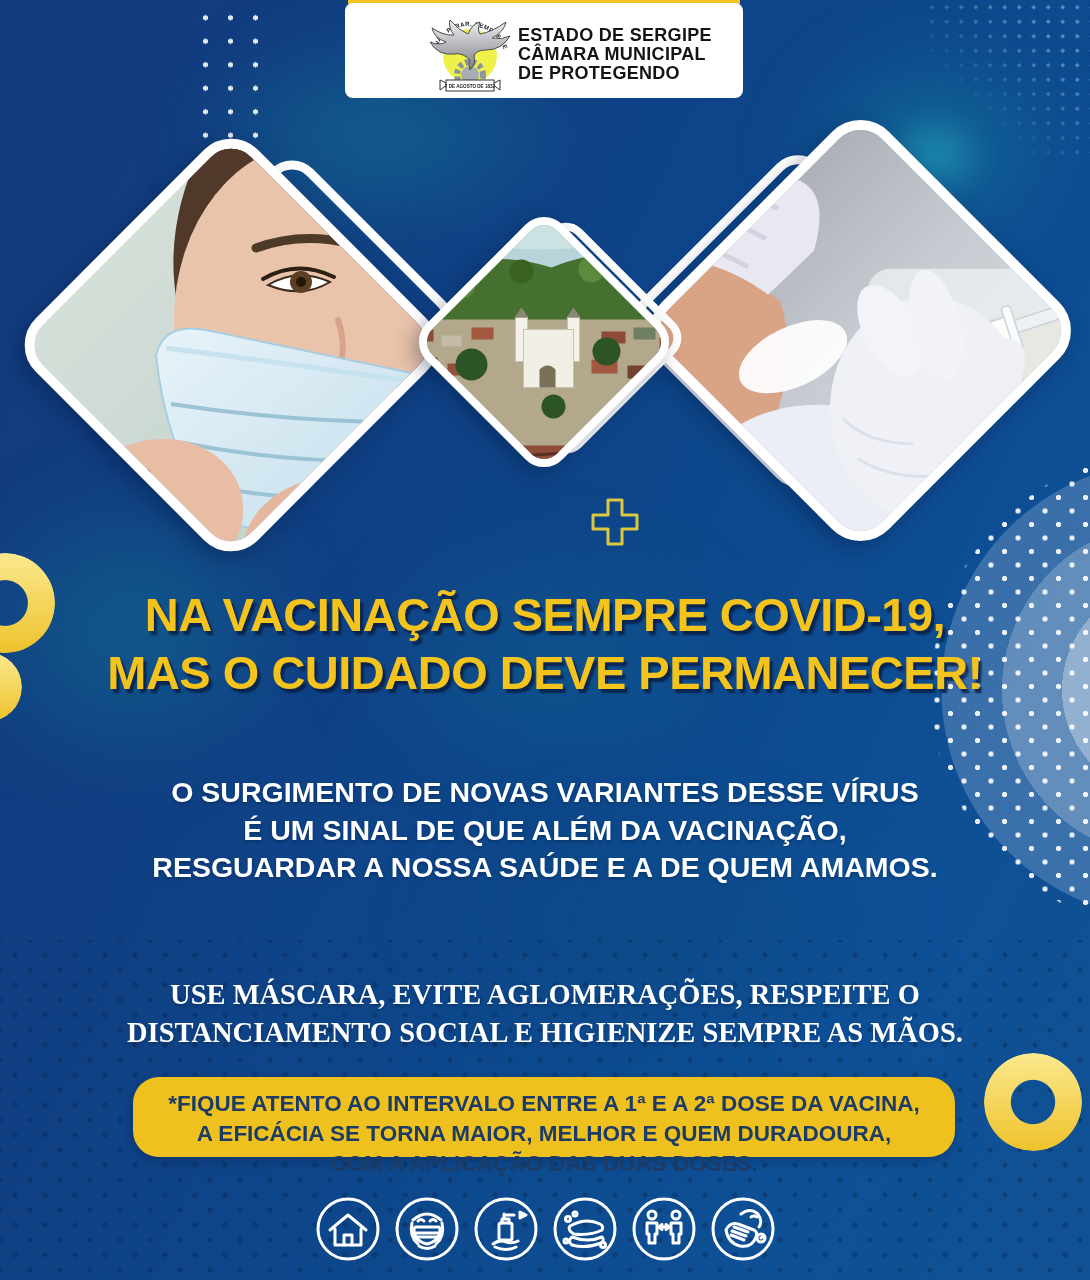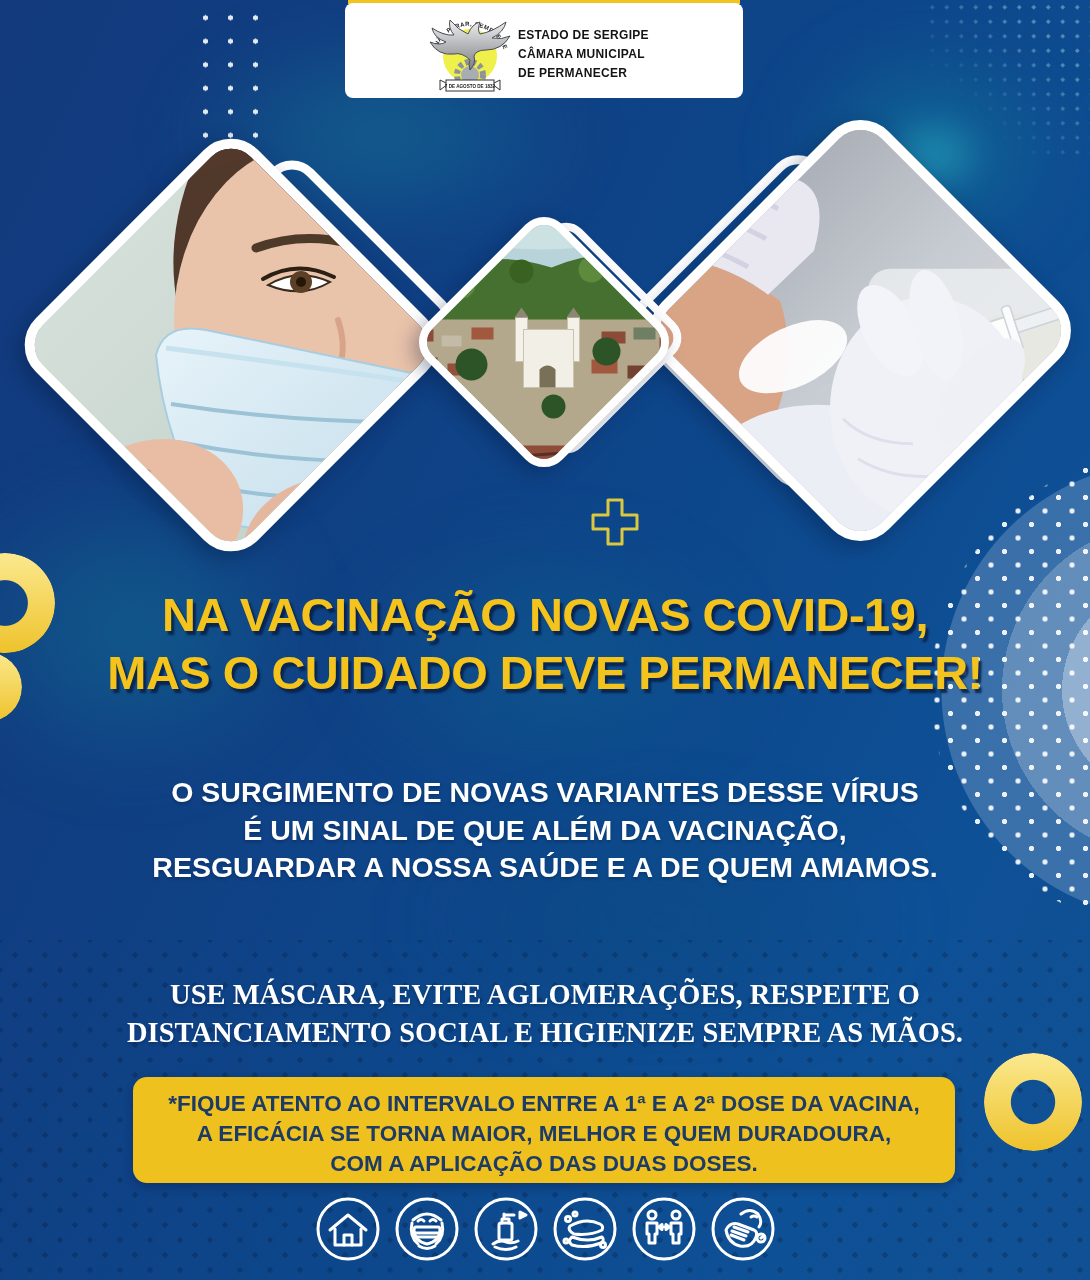--- a/index.html
+++ b/index.html
@@ -38,28 +38,28 @@
     mask-image:radial-gradient(circle,transparent 0 calc(50% - 13px),#000 calc(50% - 12px));}
   
   .diamond-outline{position:absolute;border:9px solid #ffffff;border-radius:30px;
     transform:rotate(45deg);box-sizing:border-box;}
   .photo{position:absolute;transform:rotate(45deg);overflow:hidden;box-sizing:border-box;
     border:10px solid #ffffff;box-shadow:0 8px 20px rgba(2,20,55,.35);background:#9db4c0;}
   .ph-inner{position:absolute;left:50%;top:50%;transform:translate(-50%,-50%) rotate(-45deg);}
   
   .band{left:345px;top:3px;width:398px;height:95px;background:#ffffff;border-radius:8px;}
   .band-stripe{left:348px;top:0;width:392px;height:4px;background:#f2c31c;}
-  .org-text{left:518px;top:26px;color:#141414;font-weight:bold;font-size:12px;line-height:19px;letter-spacing:.3px;}
+  .org-text{left:518px;top:26px;color:#141414;font-weight:bold;font-size:18px;line-height:19px;letter-spacing:.3px;}
   
   .headline{left:0;top:586px;width:1090px;text-align:center;color:#f4c41d;font-weight:bold;
     font-size:47px;line-height:58px;letter-spacing:-.5px;
     text-shadow:3px 4px 2px rgba(8,30,70,.85);}
   .para{left:0;width:1090px;text-align:center;color:#ffffff;font-weight:bold;
     font-size:28.5px;line-height:37.5px;text-shadow:0 2px 3px rgba(0,10,30,.25);}
-  .banner{left:133px;top:1077px;width:822px;height:106px;background:#eec11e;border-radius:14px;
+  .banner{left:133px;top:1077px;width:822px;height:80px;background:#eec11e;border-radius:26px;
     box-shadow:0 4px 10px rgba(2,20,55,.3);}
   .banner-text{width:100%;margin-top:12px;text-align:center;color:#1c3b66;font-weight:bold;
     font-size:22.5px;line-height:30px;}
   
   .icon-row{left:0;top:1196px;width:1090px;display:flex;justify-content:center;gap:13px;}
   .picon{width:66px;height:66px;flex:0 0 auto;}
   .picon svg{display:block;}
 </style>
 </head>
 <body>
@@ -225,25 +225,25 @@
       <textPath href="#arcp" startOffset="4">NÃO PARAR, SEMPRE SERVIR</textPath>
     </text>
     <path fill="url(#silver)" stroke="#4a4c50" stroke-width="1" d="M46,52 Q38,44 30,46 Q14,48 6,34 Q16,38 22,34 Q10,30 8,20 Q20,28 30,27 Q24,20 26,12 Q34,22 44,26 Q48,16 56,14 Q53,22 56,26 Q68,24 82,14 Q80,24 68,30 Q78,32 86,28 Q78,42 62,42 Q52,42 50,48 Q52,56 46,62 Q44,56 46,52 Z"></path>
     <path d="M16,72 L24,76 L16,82 Z M76,72 L68,76 L76,82 Z" fill="#ffffff" stroke="#333333" stroke-width="1"></path>
     <rect x="22" y="72" width="48" height="11" fill="#ffffff" stroke="#333333" stroke-width="1"></rect>
     <text x="46" y="80" font-size="4.6" fill="#222222" text-anchor="middle" font-weight="bold">7 DE AGOSTO DE 1832</text>
   </svg>
   <div class="abs org-text">
     <div>ESTADO DE SERGIPE</div>
     <div>CÂMARA MUNICIPAL</div>
-    <div>DE PERMANECER</div>
+    <div>DE PROTEGENDO</div>
   </div>
 
   <div class="abs headline">
-    <div>NA VACINAÇÃO NOVAS COVID-19,</div>
+    <div>NA VACINAÇÃO SEMPRE COVID-19,</div>
     <div>MAS O CUIDADO DEVE PERMANECER!</div>
   </div>
 
   <div class="abs para" style="top:774px;">
     <div>O SURGIMENTO DE NOVAS VARIANTES DESSE VÍRUS</div>
     <div>É UM SINAL DE QUE ALÉM DA VACINAÇÃO,</div>
     <div>RESGUARDAR A NOSSA SAÚDE E A DE QUEM AMAMOS.</div>
   </div>
 
   <div class="abs para" style="top:976px;font-family:Liberation Serif, serif;">

